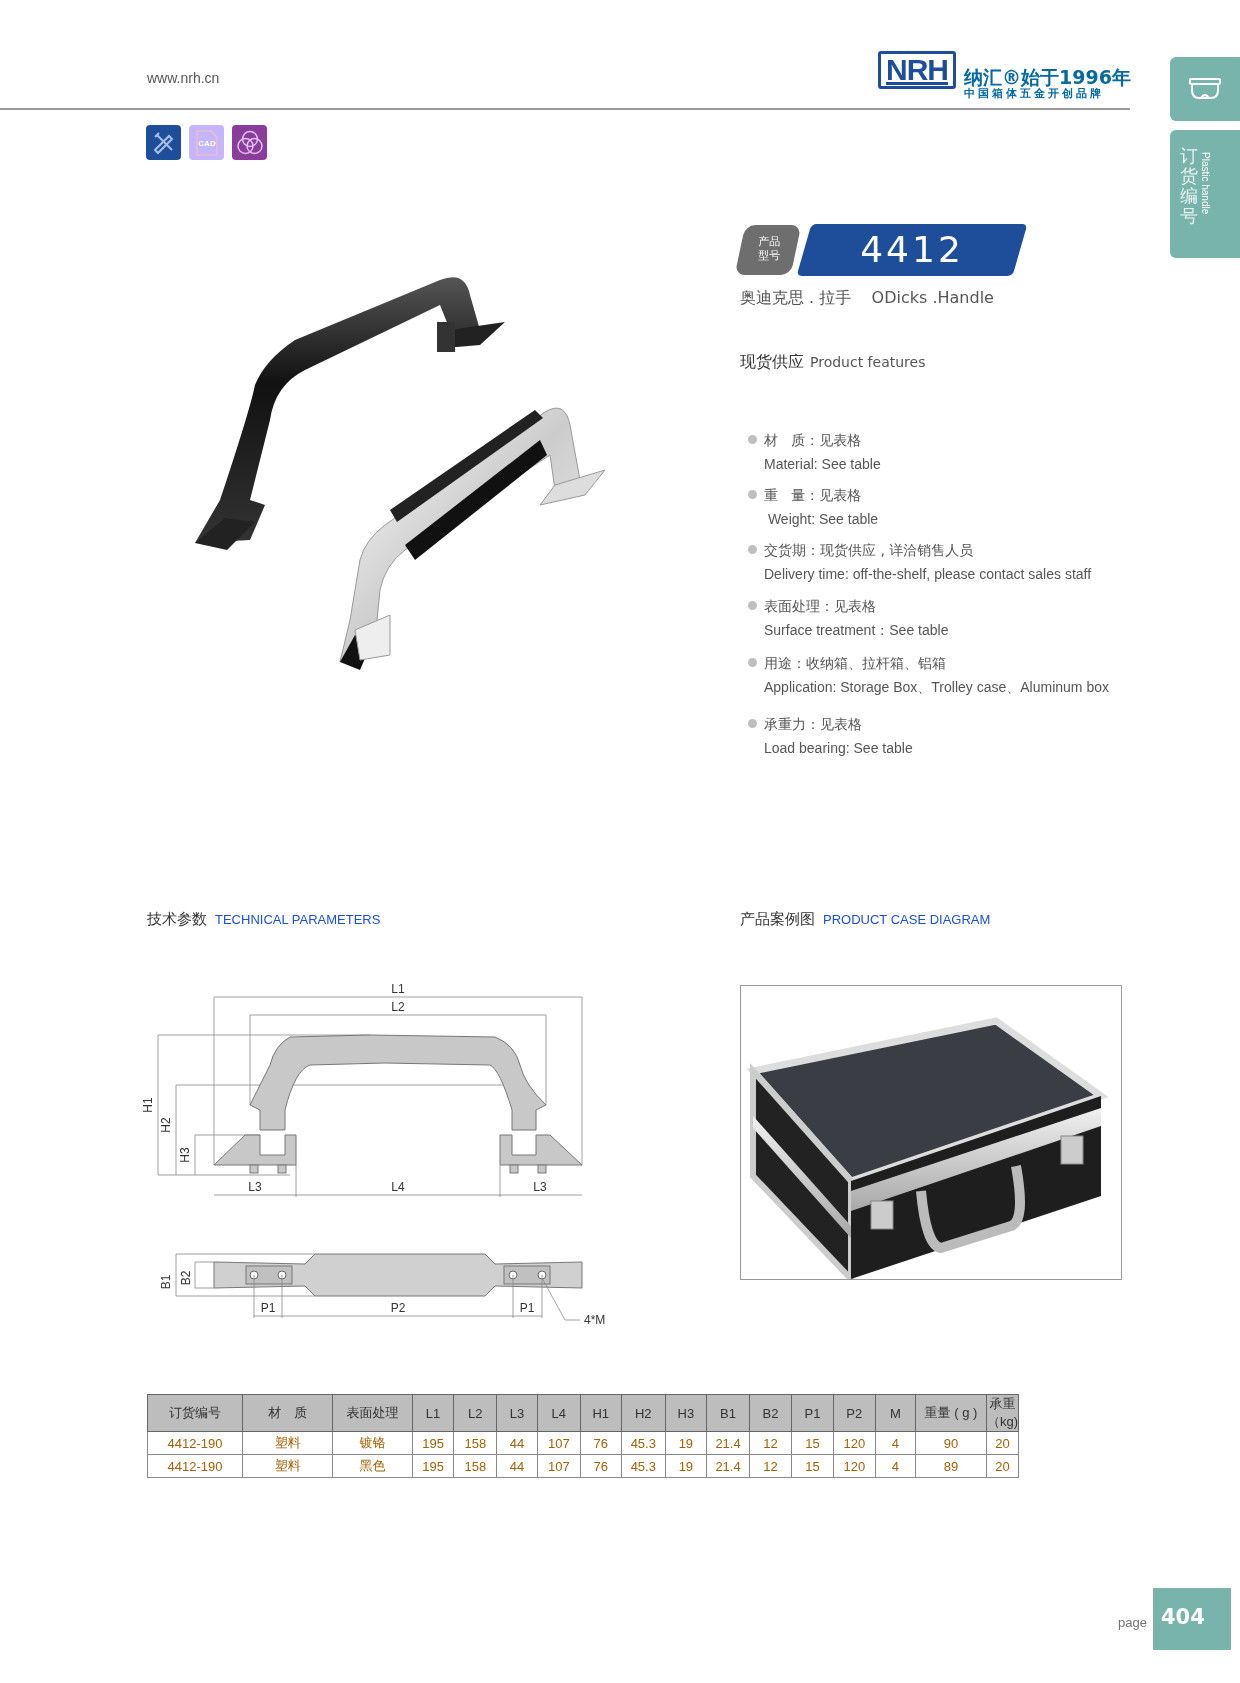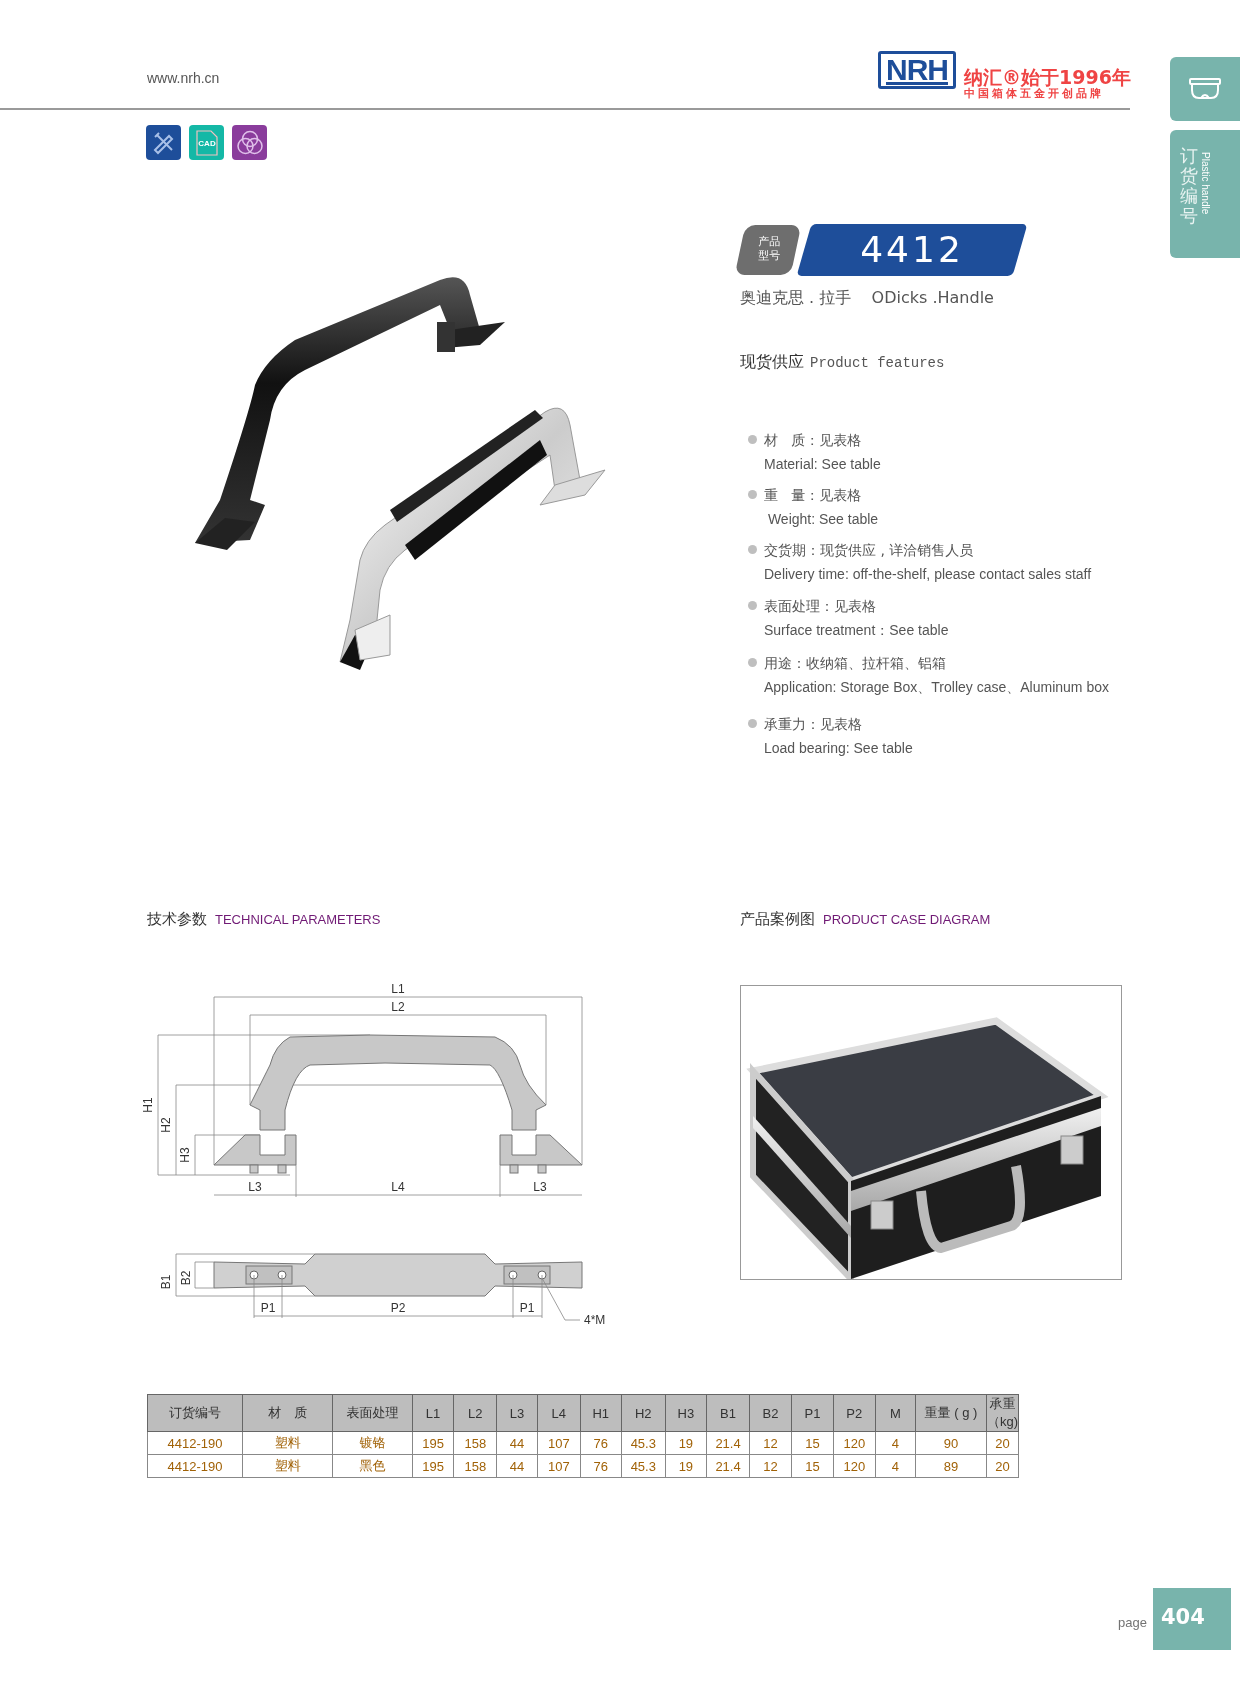--- a/index.html
+++ b/index.html
@@ -2,42 +2,42 @@
 <html><head>
 <meta charset="utf-8">
 <style>
   html,body{margin:0;padding:0;background:#fff;}
   body{width:1240px;height:1683px;position:relative;overflow:hidden;font-family:"DejaVu Sans","Liberation Sans",sans-serif;color:#444;}
   .abs{position:absolute;}
   .url{left:147px;top:70px;font-size:14px;color:#555;font-family:"Liberation Sans",sans-serif;}
   .rule{left:0;top:108px;width:1130px;height:2px;background:#9a9a9a;}
   .logo{left:878px;top:48px;height:44px;display:flex;align-items:center;gap:8px;}
   .logo-box{border:3px solid #1e4e9a;border-radius:3px;color:#1e4e9a;font-family:"Liberation Sans",sans-serif;font-weight:bold;font-size:30px;line-height:32px;padding:0 5px;letter-spacing:-1px;text-decoration:underline;}
-  .logo-text{display:flex;flex-direction:column;color:#ef4444;font-weight:bold;margin-top:28px;}
+  .logo-text{display:flex;flex-direction:column;color:#0369a1;font-weight:bold;margin-top:28px;}
   .logo-line1{font-size:19px;line-height:20px;}
   .logo-line2{font-size:11px;line-height:14px;letter-spacing:3px;}
   .side-tab1{left:1170px;top:57px;width:70px;height:64px;background:#78b4ac;border-radius:6px 0 0 6px;display:flex;align-items:center;justify-content:center;}
   .side-tab2{left:1170px;top:130px;width:70px;height:128px;background:#78b4ac;border-radius:6px 0 0 6px;}
   .side-zh{left:10px;top:16px;width:22px;color:#e8f3f1;font-size:18px;line-height:20px;}
   .side-en{left:30px;top:22px;color:#fff;font-size:10px;writing-mode:vertical-rl;font-family:"Liberation Sans",sans-serif;}
   .badges{left:146px;top:125px;display:flex;gap:8px;}
   .badge{width:35px;height:35px;border-radius:4px;display:flex;align-items:center;justify-content:center;}
   .model-label{left:740px;top:225px;width:56px;height:50px;background:#6e6e6e;border-radius:10px;transform:skewX(-12deg);}
   .model-label span{display:block;transform:skewX(12deg);color:#fff;font-size:11px;line-height:14px;text-align:center;padding-top:10px;}
   .model-num{left:804px;top:224px;width:216px;height:52px;background:#1e4e9a;border-radius:5px;transform:skewX(-16deg);}
   .model-num span{display:block;transform:skewX(16deg);color:#fff;font-size:36px;line-height:52px;text-align:center;letter-spacing:3px;font-family:"DejaVu Sans",sans-serif;}
   .subtitle{left:740px;top:288px;font-size:16px;color:#555;}
   .feat-title{left:740px;top:352px;font-size:16px;color:#333;}
-  .feat-title small{font-size:14px;color:#555;margin-left:6px;font-family:Liberation Mono, monospace;}
+  .feat-title small{font-size:14px;color:#555;margin-left:6px;}
   .feat{left:748px;font-size:14px;color:#555;margin-top:45px;}
   .feat .dot{position:absolute;left:0;top:5px;width:9px;height:9px;border-radius:50%;background:#bfbfbf;}
   .feat .zh{padding-left:16px;line-height:20px;}
   .feat .en{padding-left:16px;line-height:22px;margin-top:3px;font-family:"Liberation Sans",sans-serif;}
   .sec-title{font-size:15px;color:#333;}
-  .sec-title small{font-size:13px;color:#701a75;margin-left:8px;font-family:"Liberation Sans",sans-serif;}
+  .sec-title small{font-size:13px;color:#1d4ed8;margin-left:8px;font-family:"Liberation Sans",sans-serif;}
   .case-box{left:740px;top:985px;width:380px;height:293px;border:1px solid #999;background:#fff;overflow:hidden;}
   table.spec{position:absolute;left:147px;top:1394px;width:872px;border-collapse:collapse;font-size:13px;font-family:"Liberation Sans",sans-serif;}
   table.spec th{background:#bdbdbd;color:#333;font-weight:normal;border:1px solid #666;height:23px;padding:0;}
   table.spec td{border:1px solid #888;color:#a16207;text-align:center;height:22px;padding:0;}
   .page-word{left:1118px;top:1615px;font-size:13px;color:#737373;font-family:"Liberation Sans",sans-serif;}
   .page-box{left:1153px;top:1588px;width:78px;height:62px;background:#78b4ac;}
   .page-box span{display:block;color:#fff;font-weight:bold;font-size:21px;line-height:58px;padding-left:8px;}
   .dim text{font-family:"Liberation Sans",sans-serif;font-size:12px;fill:#333;}
 </style>
 </head>
@@ -57,21 +57,21 @@
 <div class="abs badges">
   <div class="badge" style="background:#1e4e9a">
     <svg width="26" height="26" viewBox="0 0 26 26">
         <g stroke="#a8c0e8" stroke-width="2" fill="none">
           <path d="M4 20 L18 6 L21 9 L7 23 Z"></path>
           <path d="M6 5 L21 20"></path>
           <path d="M4 7 L8 3"></path>
         </g>
       </svg>
   </div>
-  <div class="badge" style="background:#14b8a6">
+  <div class="badge" style="background:#c4b5fd">
     <svg width="26" height="28" viewBox="0 0 26 28">
         <path d="M3 2 H17 L23 8 V26 H3 Z" fill="none" stroke="#f4c0c0" stroke-width="1.2"></path>
         <text x="13" y="17" text-anchor="middle" font-size="8" fill="#fff" font-family="Liberation Sans, sans-serif" font-weight="bold">CAD</text>
       </svg>
   </div>
   <div class="badge" style="background:#8a3c9c">
     <svg width="28" height="28" viewBox="0 0 28 28">
         <g fill="none" stroke="#e0c0ea" stroke-width="1.5">
           <circle cx="14" cy="10" r="7.5"></circle>
           <circle cx="9.5" cy="17" r="7.5"></circle>

